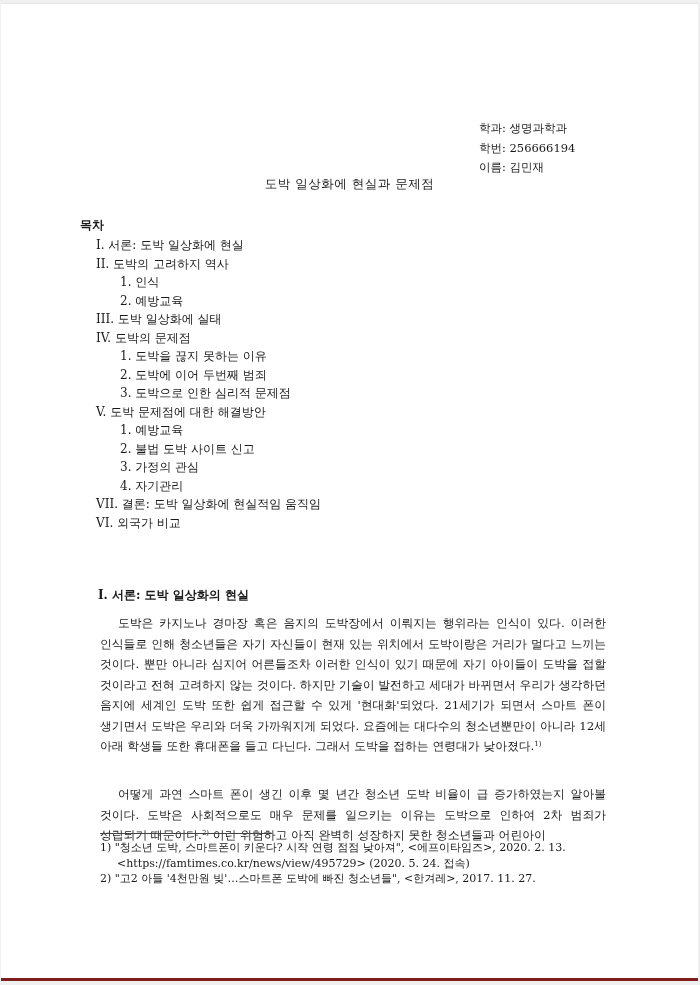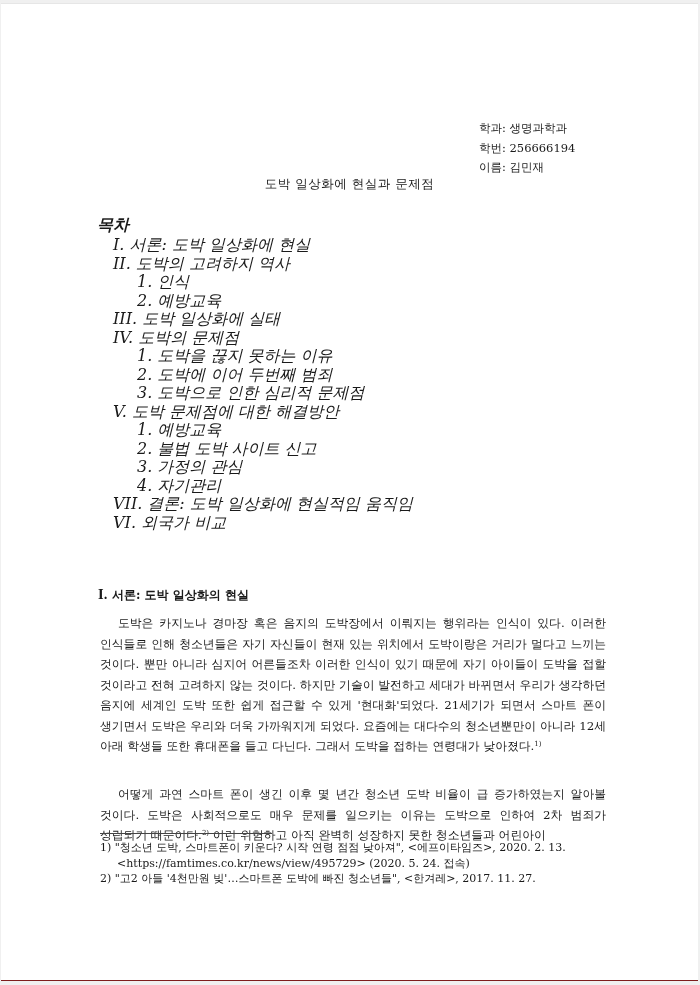--- a/index.html
+++ b/index.html
@@ -7,33 +7,33 @@
       width: 700px; height: 985px; overflow: hidden;
       background: #f0f0f0;
       font-family: "DejaVu Serif", "Liberation Serif", serif;
       color: #1a1a1a;
     }
     .page {
       position: absolute; left: 1px; top: 3px;
       width: 697px; height: 978px;
       background: #ffffff;
       border-top: 1px solid #e6e6e6;
-      border-bottom: 1px solid #7f1d1d;
+      border-bottom: 3px solid #7f1d1d;
       box-sizing: border-box;
     }
     .info {
       position: absolute; left: 478px; top: 115px;
       font-size: 11.5px; line-height: 19.5px;
     }
     .info .row { white-space: nowrap; }
     .title {
       position: absolute; left: 0; width: 697px; top: 172px;
       text-align: center; font-size: 12.5px; letter-spacing: 0.5px;
     }
-    .toc { position: absolute; left: 96px; top: 212px; font-size: 16px; font-style: italic; }
+    .toc { position: absolute; left: 79px; top: 212px; font-size: 12px; }
     .toc .head { font-weight: bold; height: 20px; line-height: 18px; }
     .toc .item { height: 18.5px; line-height: 18.5px; white-space: nowrap; }
     .toc .l1 { padding-left: 16px; }
     .toc .l2 { padding-left: 40px; }
     .section-title {
       position: absolute; left: 97px; top: 583px;
       font-size: 12px; font-weight: bold; white-space: nowrap;
     }
     .para {
       position: absolute; left: 99px; width: 506px;

